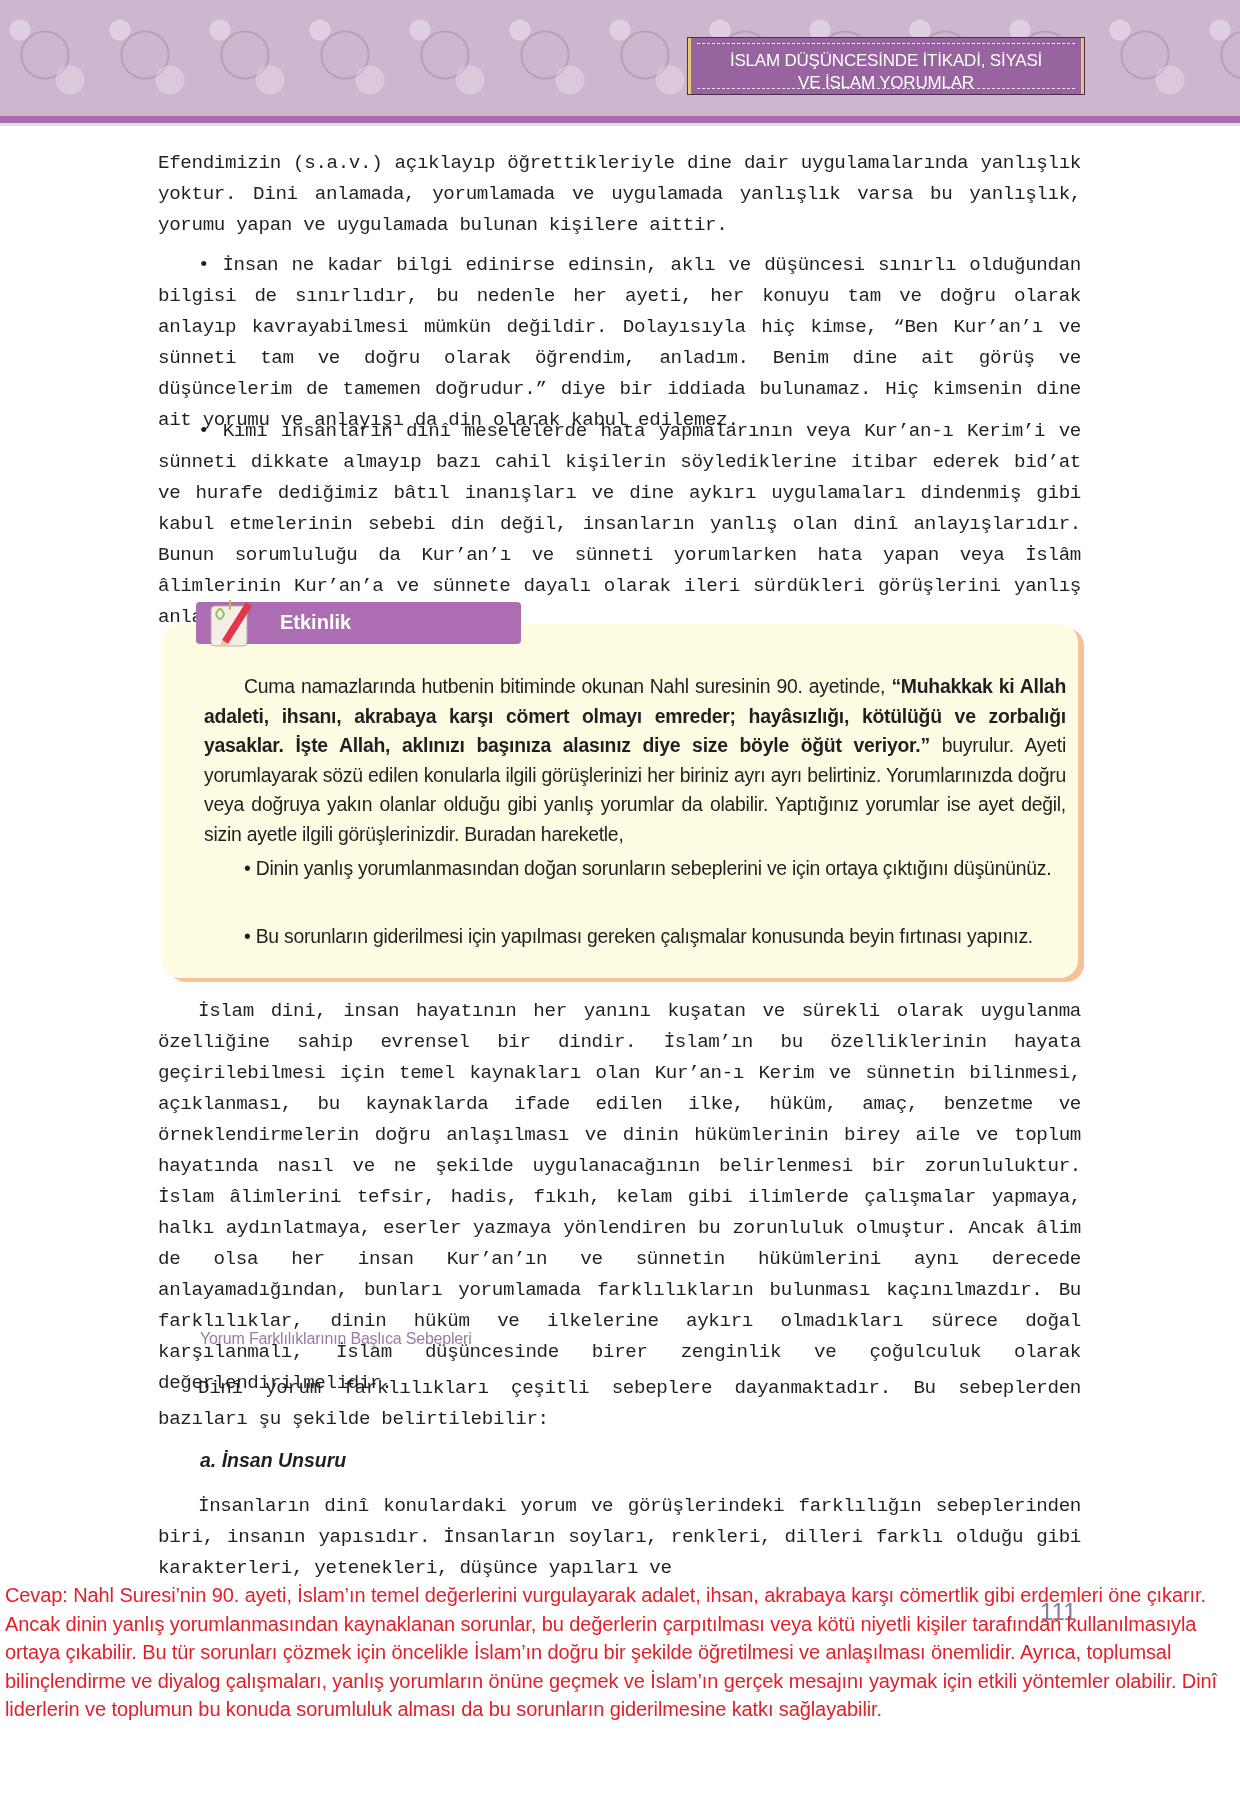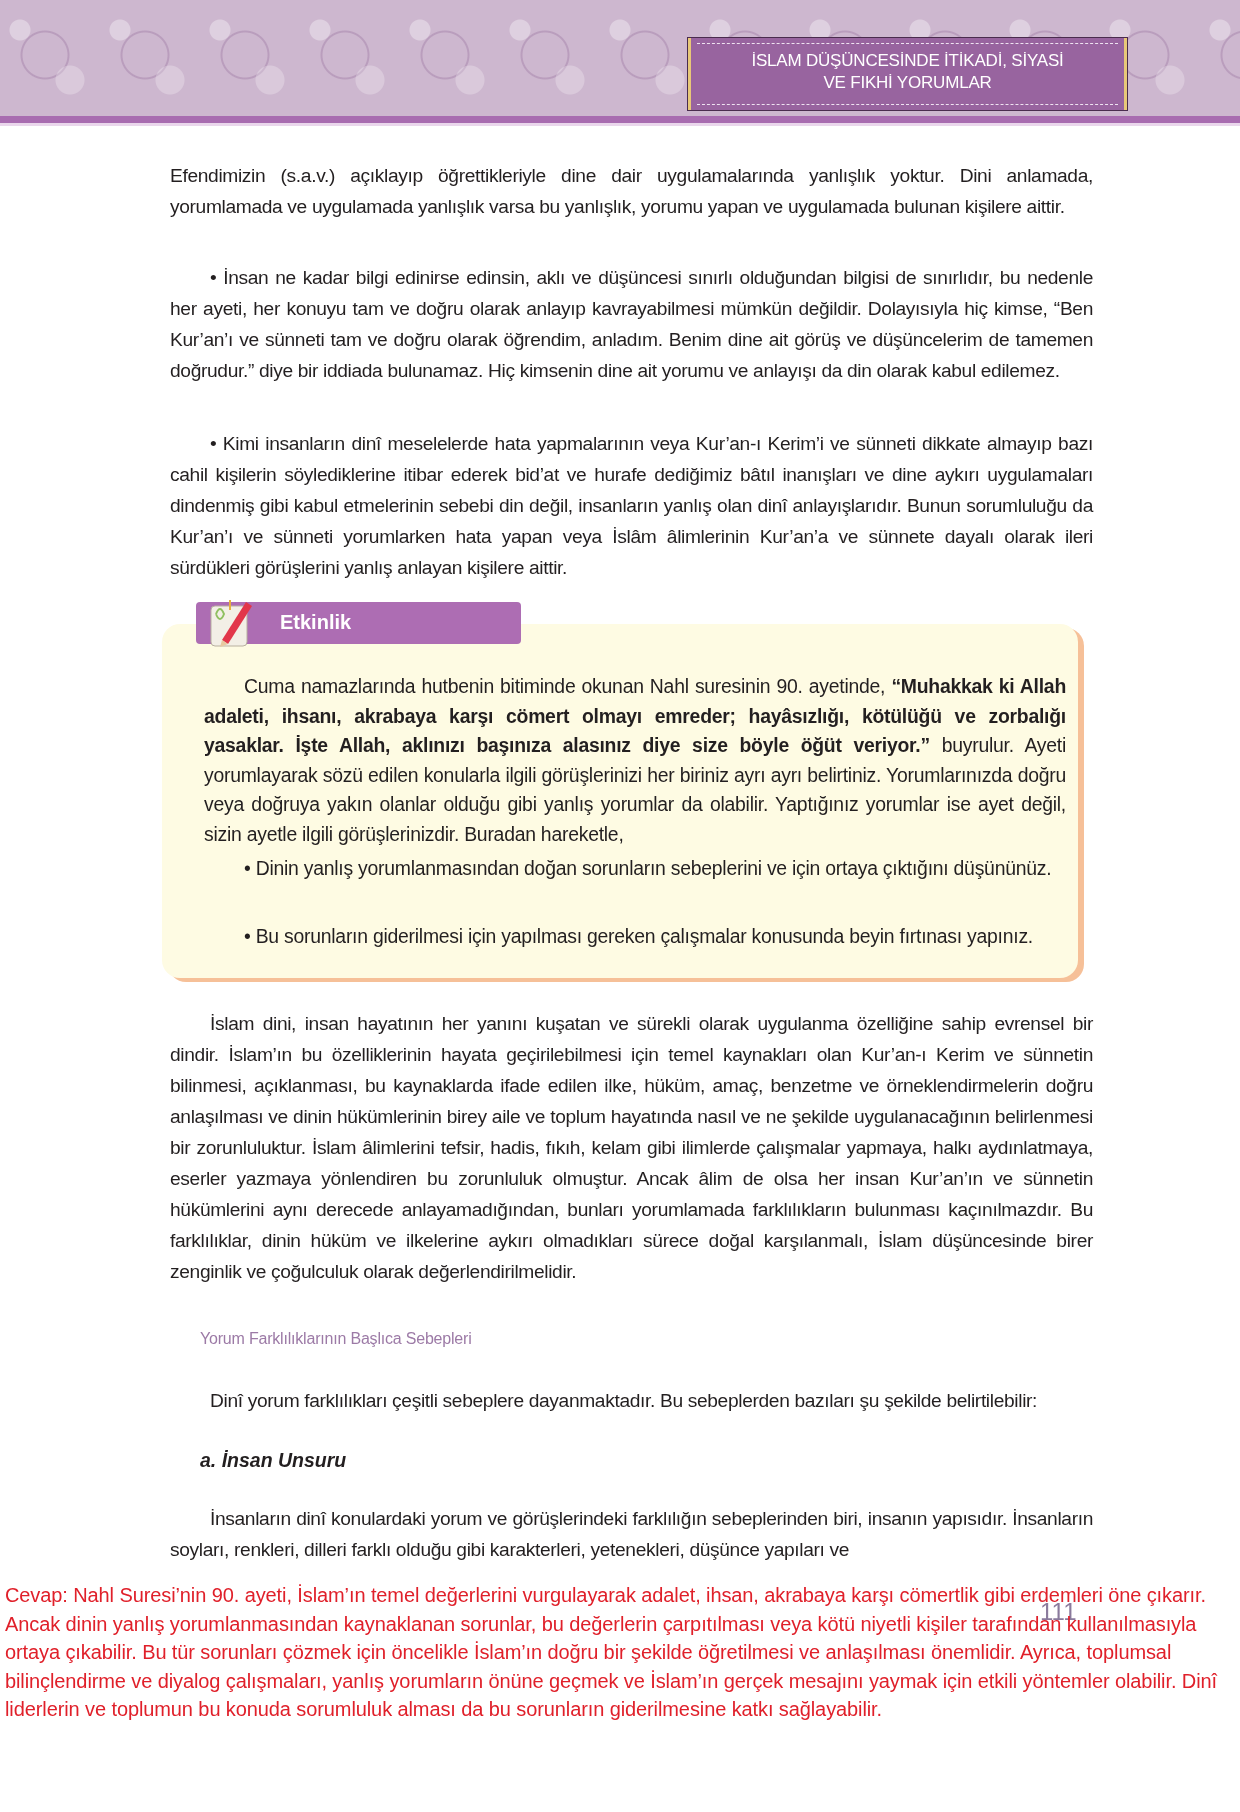--- a/index.html
+++ b/index.html
@@ -7,28 +7,28 @@
          font-family:"Liberation Sans", sans-serif; color:#231f20; }
   .header-band { position:absolute; left:0; top:0; width:1240px; height:116px;
     background-color:#cdb7cf;
     background-image:
       radial-gradient(circle at 20px 30px, rgba(255,255,255,0.35) 0 10px, transparent 11px),
       radial-gradient(circle at 70px 80px, rgba(255,255,255,0.25) 0 14px, transparent 15px),
       radial-gradient(ellipse at 45px 55px, transparent 0 22px, rgba(150,110,155,0.35) 23px 24px, transparent 25px);
     background-size:100px 110px; }
   .header-stripe { position:absolute; left:0; top:116px; width:1240px; height:7px; background:#a86cb0; }
   .header-stripe2 { position:absolute; left:0; top:123px; width:1240px; height:3px; background:#ead7ec; }
-  .title-panel { position:absolute; left:688px; top:38px; width:390px; height:72px; background:#98649f;
-    border-left:3px solid #e8c878; border-right:3px solid #e8c878; box-shadow:0 0 0 1px #4a2c4e;padding-left:43px; }
+  .title-panel { position:absolute; left:688px; top:38px; width:390px; height:56px; background:#98649f;
+    border-left:3px solid #e8c878; border-right:3px solid #e8c878; box-shadow:0 0 0 1px #4a2c4e; }
   .title-panel:before, .title-panel:after { content:""; position:absolute; left:6px; right:6px; border-top:1.5px dashed #efe3f1; }
   .title-panel:before { top:5px; } .title-panel:after { bottom:5px; }
   .title-text { position:absolute; left:0; right:0; top:12px; text-align:center; color:#ffffff;
     font-size:17px; line-height:22px; letter-spacing:-0.2px; }
   .body-text { position:absolute; left:158px; width:923px; font-size:19.2px; line-height:31px;
-    text-align:justify; letter-spacing:-0.35px; margin:12px; }
+    text-align:justify; letter-spacing:-0.35px; margin:0;font-family:Liberation Mono, monospace; }
   .indent { text-indent:40px; }
   .etkinlik-tab { position:absolute; left:196px; top:602px; width:325px; height:42px; background:#ad6db3;
     border-radius:4px; z-index:2; }
   .etkinlik-label { position:absolute; left:84px; top:9px; color:#ffffff; font-weight:bold; font-size:20px; }
   .note-icon { position:absolute; left:12px; top:-6px; width:46px; height:52px; z-index:3; }
   .activity-box { position:absolute; left:162px; top:624px; width:916px; height:354px; background:#fefbe3;
     border-radius:18px; box-shadow:6px 4px 0 #f6c098; }
   .box-text { position:absolute; left:192px; width:862px; font-size:19.4px; line-height:29.5px;
     text-align:justify; letter-spacing:-0.25px; margin:12px; }
   .section-heading { position:absolute; left:200px; top:1330px; color:#9c7aa6; font-size:16px;
@@ -40,21 +40,21 @@
 </style>
 </head>
 <body>
 
 <div class="header-band"></div>
 <div class="header-stripe"></div>
 <div class="header-stripe2"></div>
 <div class="title-panel">
   <div class="title-text">
     <div>İSLAM DÜŞÜNCESİNDE İTİKADİ, SİYASİ</div>
-    <div>VE FIKHİ YORUMLAR</div>
+    <div>VE İSLAM YORUMLAR</div>
   </div>
 </div>
 
 <p class="body-text" style="top:148px;">Efendimizin (s.a.v.) açıklayıp öğrettikleriyle dine dair uygulamalarında yanlışlık yoktur. Dini anlamada, yorumlamada ve uygulamada yanlışlık varsa bu yanlışlık, yorumu yapan ve uygulamada bulunan kişilere aittir.</p>
 <p class="body-text indent" style="top:250px;">• İnsan ne kadar bilgi edinirse edinsin, aklı ve düşüncesi sınırlı olduğundan bilgisi de sınırlıdır, bu nedenle her ayeti, her konuyu tam ve doğru olarak anlayıp kavrayabilmesi mümkün değildir. Dolayısıyla hiç kimse, “Ben Kur’an’ı ve sünneti tam ve doğru olarak öğrendim, anladım. Benim dine ait görüş ve düşüncelerim de tamemen doğrudur.” diye bir iddiada bulunamaz. Hiç kimsenin dine ait yorumu ve anlayışı da din olarak kabul edilemez.</p>
 <p class="body-text indent" style="top:416px;">• Kimi insanların dinî meselelerde hata yapmalarının veya Kur’an-ı Kerim’i ve sünneti dikkate almayıp bazı cahil kişilerin söylediklerine itibar ederek bid’at ve hurafe dediğimiz bâtıl inanışları ve dine aykırı uygulamaları dindenmiş gibi kabul etmelerinin sebebi din değil, insanların yanlış olan dinî anlayışlarıdır. Bunun sorumluluğu da Kur’an’ı ve sünneti yorumlarken hata yapan veya İslâm âlimlerinin Kur’an’a ve sünnete dayalı olarak ileri sürdükleri görüşlerini yanlış anlayan kişilere aittir.</p>
 
 <div class="activity-box"></div>
 <div class="etkinlik-tab">
   <svg class="note-icon" viewBox="0 0 46 52">

